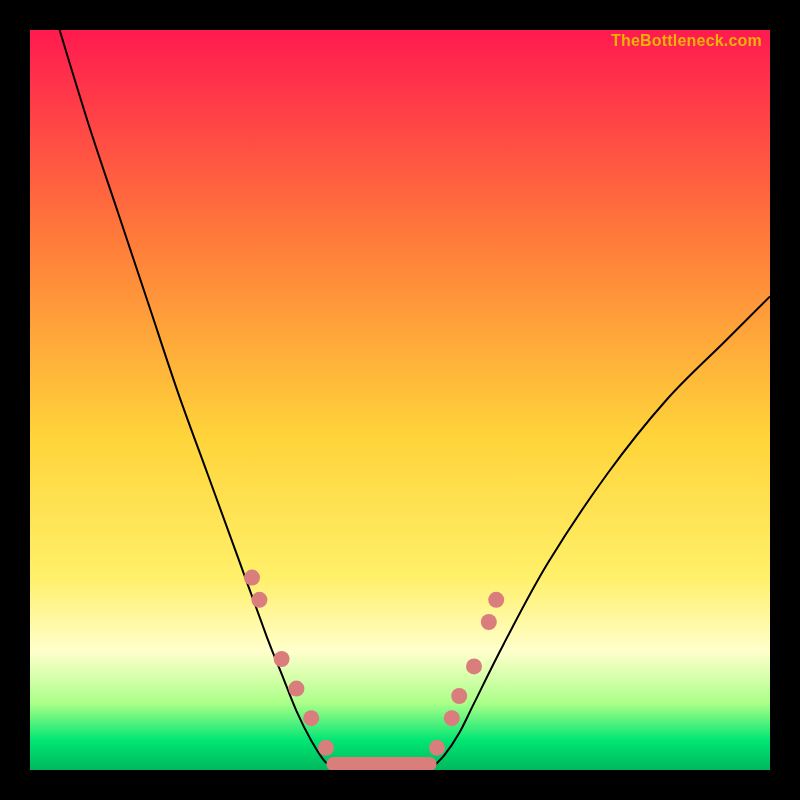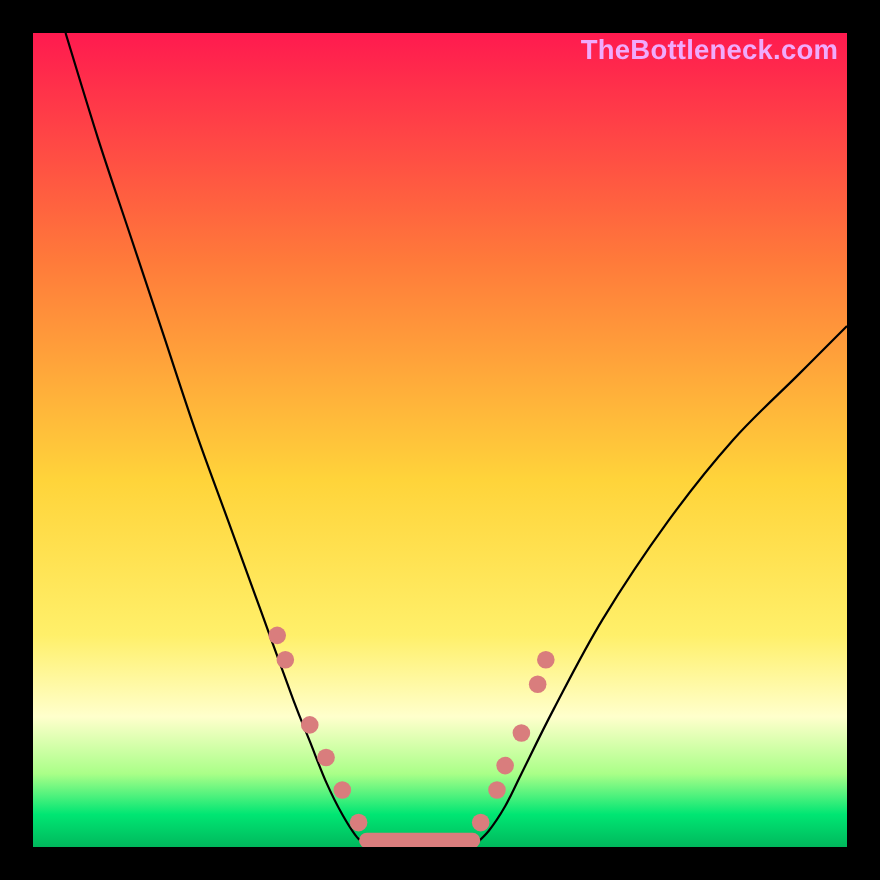--- a/index.html
+++ b/index.html
@@ -20,23 +20,23 @@
   }
   .gradient {
     position: absolute;
     left: 0; top: 0; right: 0; bottom: 0;
   }
   .watermark {
     position: absolute;
     top: 2px;
     right: 8px;
     font-family: Arial, Helvetica, sans-serif;
-    font-size: 25px;
+    font-size: 16px;
     font-weight: 600;
-    color: #f0abfc;
+    color: #eab308;
     letter-spacing: 0.2px;
     user-select: none;
     text-align: right;
   }
   svg.curves {
     position: absolute;
     left: 0; top: 0;
     width: 740px;
     height: 740px;
     overflow: visible;

